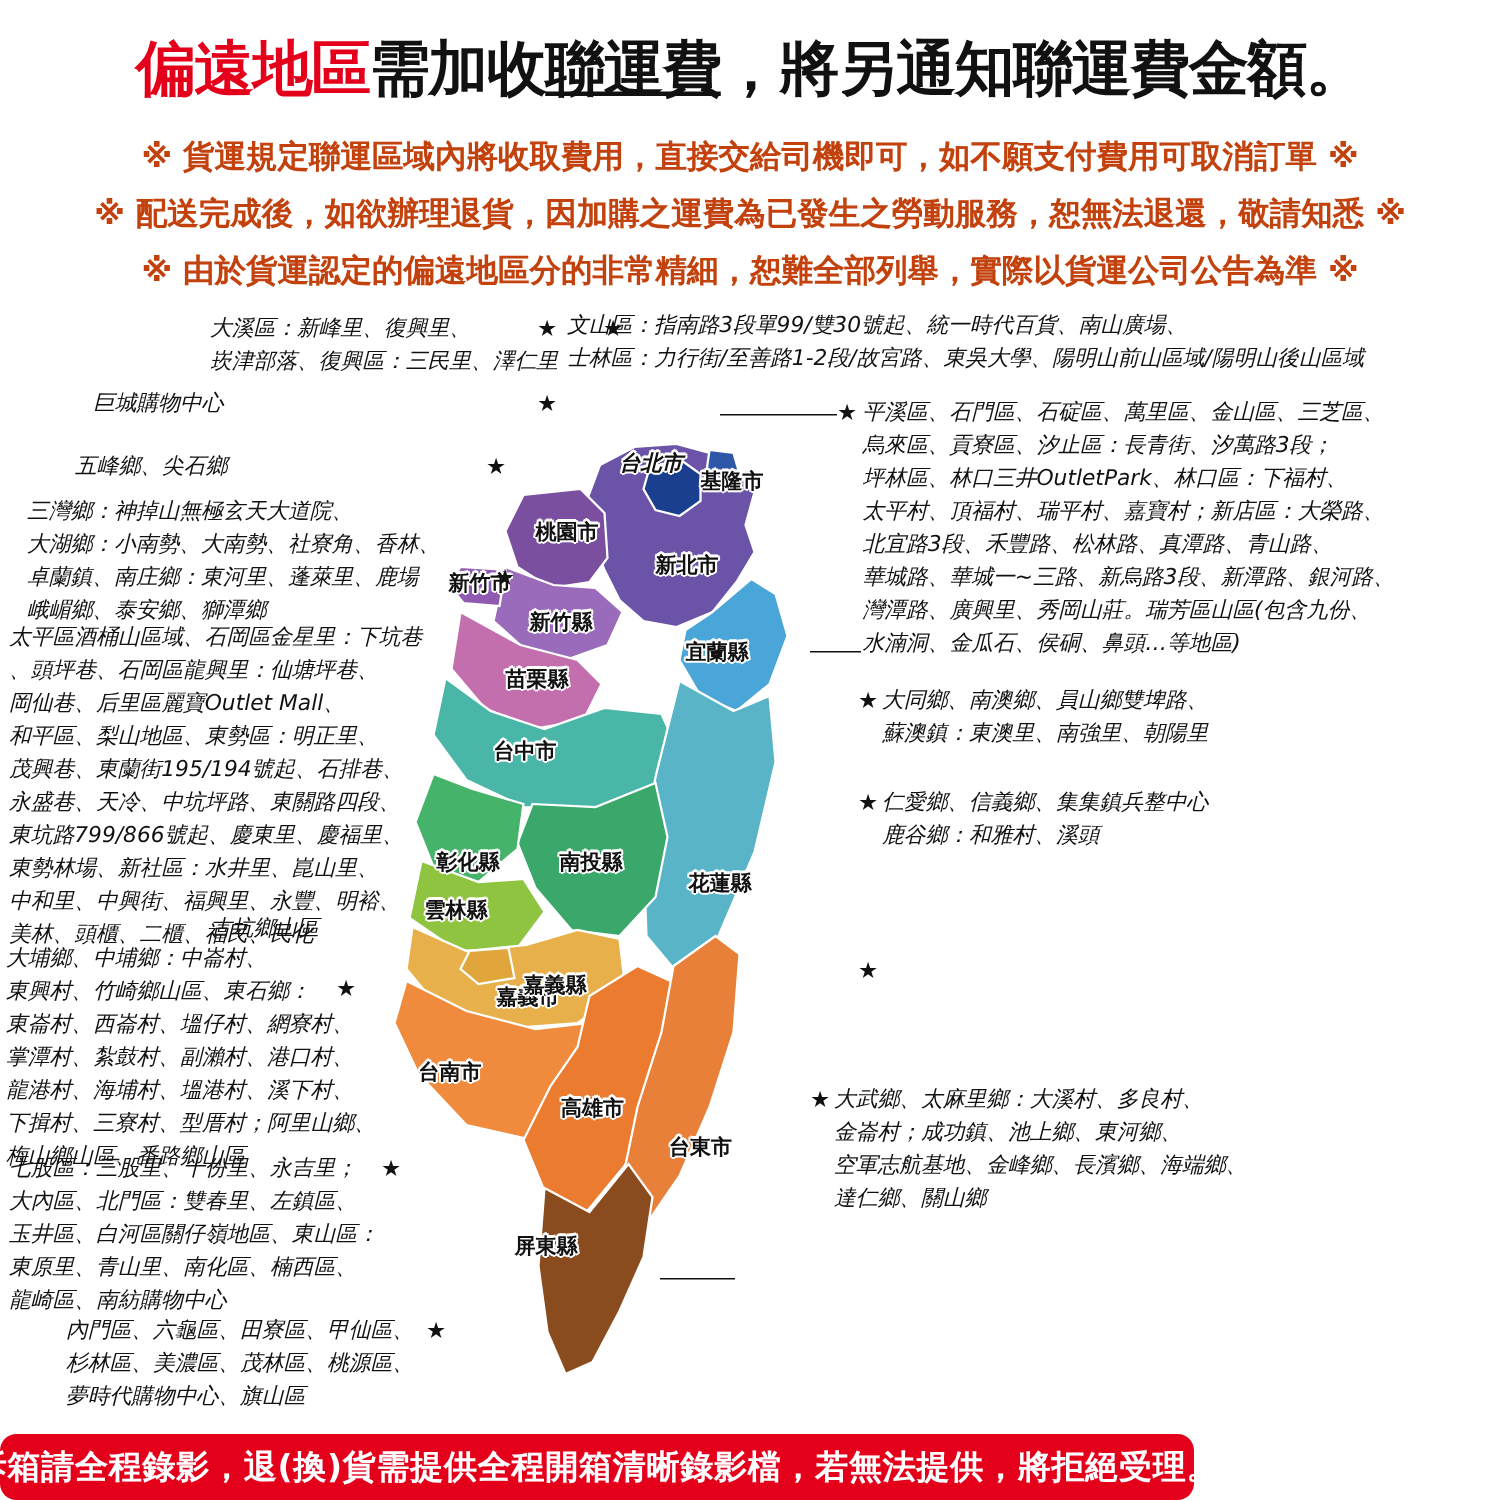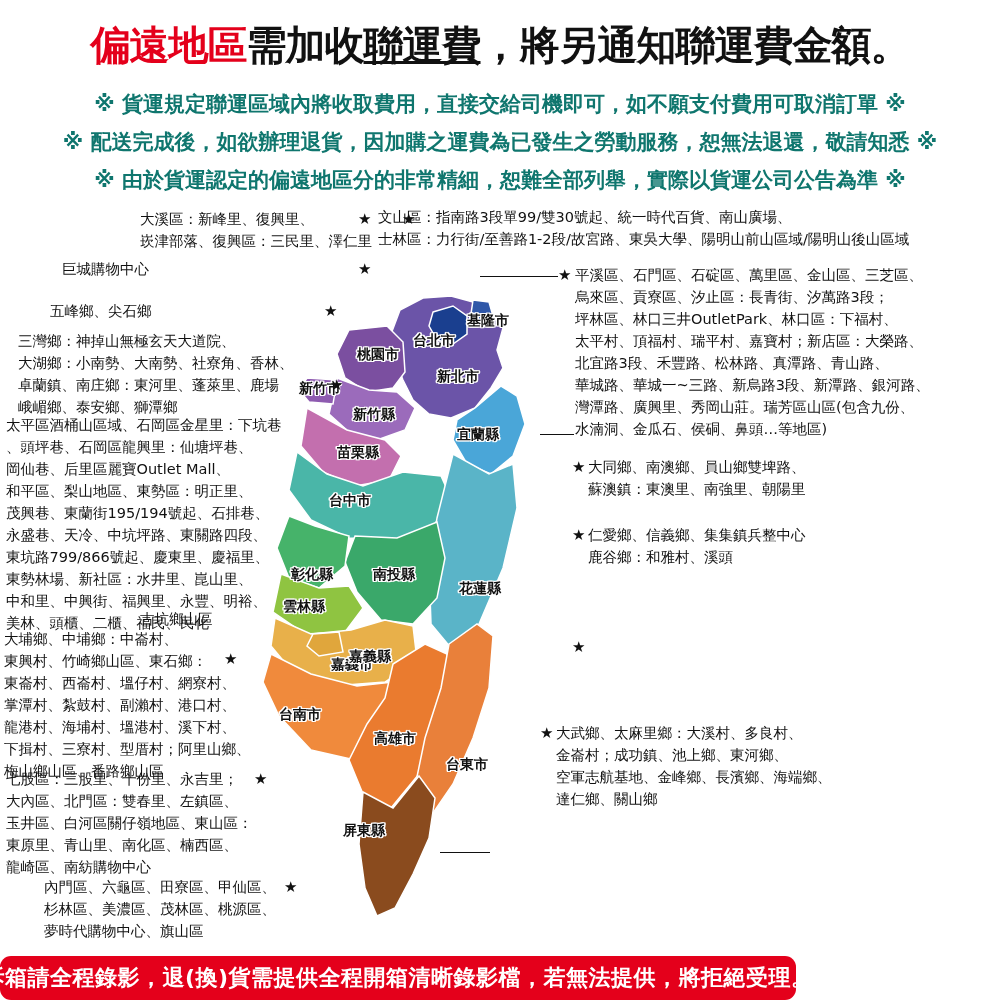--- a/index.html
+++ b/index.html
@@ -37,21 +37,21 @@
   .hdr-main .blk { color: #111; }
   .hdr-main .ul  { color: #111; text-decoration: underline; text-decoration-thickness: 3px; }
 
   .hdr-line {
     position: absolute;
     left: 0;
     width: 1000px;
     text-align: center;
     font-size: 21px;
     font-weight: bold;
-    color: #0f766e;
+    color: #c2410c;
     white-space: nowrap;
   }
   .hdr-line.l2 { top: 90px; }
   .hdr-line.l3 { top: 128px; }
   .hdr-line.l4 { top: 166px; }
 
   
   .footer {
     position: absolute;
     left: 0;
@@ -94,20 +94,21 @@
   }
 
   
   .note {
     position: absolute;
     font-size: 14.5px;
     line-height: 1.52;
     color: #111;
     white-space: pre-line;
     font-weight: 500;
+    font-style: italic;
   }
   .note.r { text-align: left; }
   .note.l { text-align: left; }
 
   
   .star {
     position: absolute;
     color: #111;
     font-size: 15px;
     line-height: 1;
@@ -165,21 +166,21 @@
 
       <path fill="#f08a3c" stroke="#ffffff" stroke-width="1.5" d="M26,386 L66,406 L112,418 L148,414 L166,436 L150,470 L110,492 L66,482 L34,448 L18,414 Z"></path>
 
       <path fill="#ea7b2f" stroke="#ffffff" stroke-width="1.5" d="M148,396 L180,376 L202,386 L210,424 L196,466 L174,506 L146,540 L118,526 L104,492 L122,456 L140,430 Z"></path>
 
       <path fill="#e9803a" stroke="#ffffff" stroke-width="1.5" d="M204,376 L232,356 L248,368 L244,420 L228,470 L208,516 L186,548 L168,528 L180,470 L196,420 Z"></path>
 
       <path fill="#8a4b1e" stroke="#ffffff" stroke-width="1.5" d="M118,524 L148,540 L174,508 L190,530 L184,570 L168,606 L150,640 L132,648 L120,620 L114,576 Z"></path>
     </svg>
 
-    <div class="region-label" style="left:168px; top:64px;">台北市</div>
+    <div class="region-label" style="left:168px; top:32px;font-style:italic;">台北市</div>
     <div class="region-label" style="left:222px; top:44px;">基隆市</div>
     <div class="region-label" style="left:192px; top:100px;">新北市</div>
     <div class="region-label" style="left:112px; top:78px;">桃園市</div>
     <div class="region-label" style="left:54px;  top:112px;">新竹市</div>
     <div class="region-label" style="left:108px; top:138px;text-align:center;">新竹縣</div>
     <div class="region-label" style="left:212px; top:158px;">宜蘭縣</div>
     <div class="region-label" style="left:92px;  top:176px;">苗栗縣</div>
     <div class="region-label" style="left:84px;  top:224px;">台中市</div>
     <div class="region-label" style="left:46px;  top:298px;">彰化縣</div>
     <div class="region-label" style="left:128px; top:298px;">南投縣</div>

